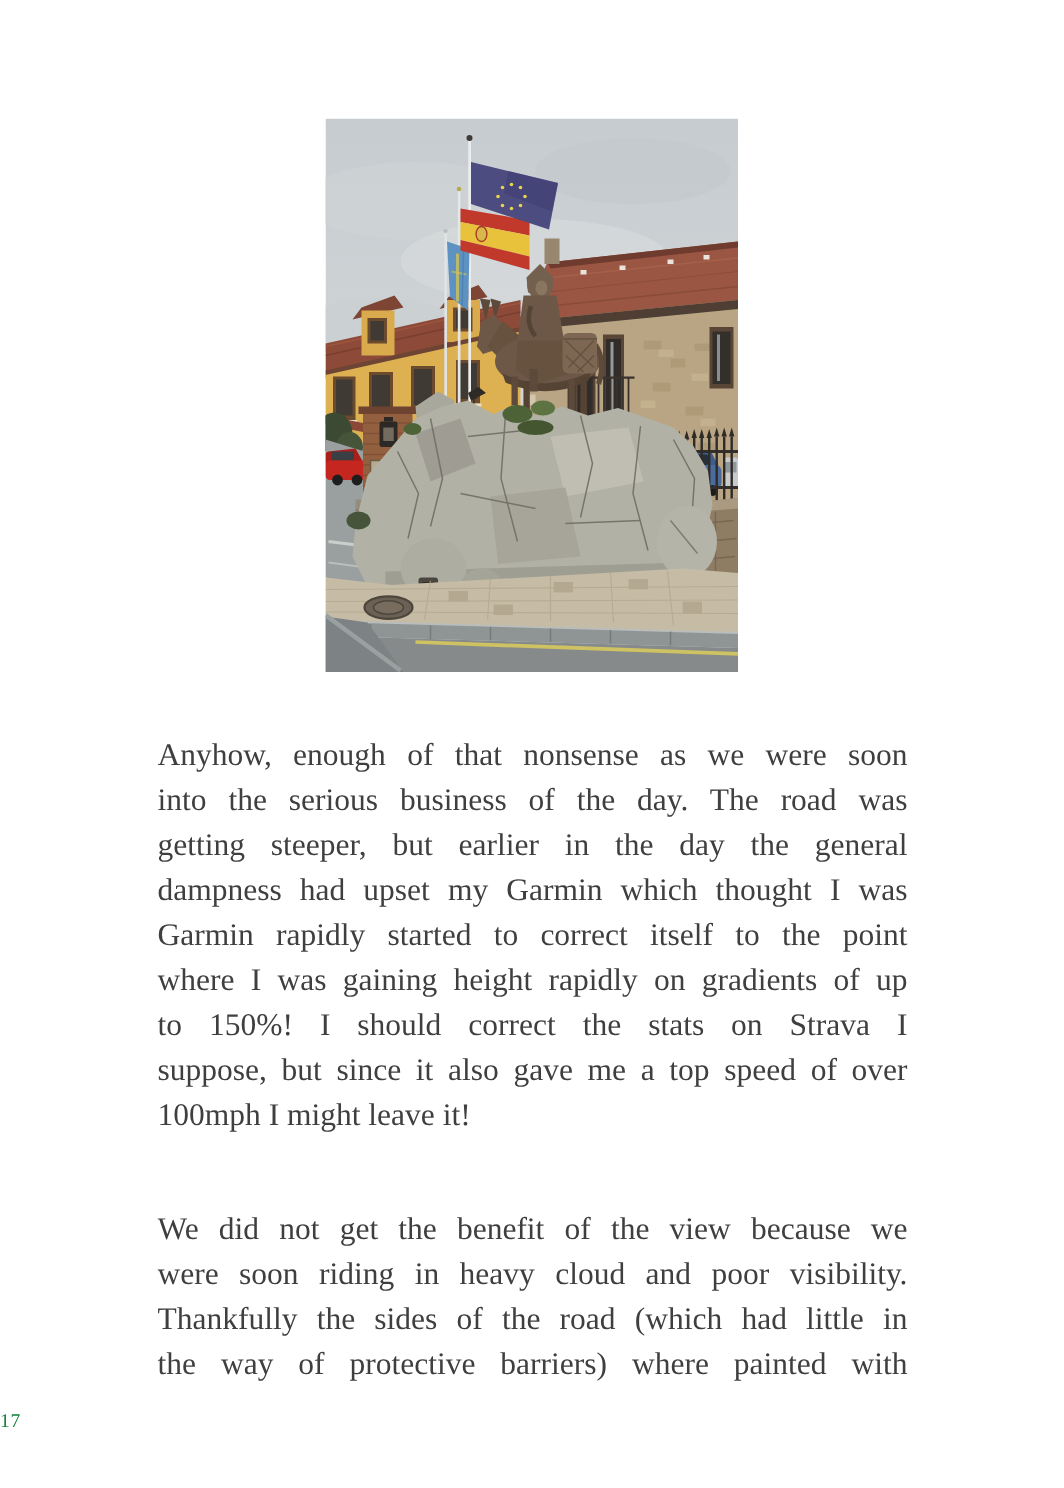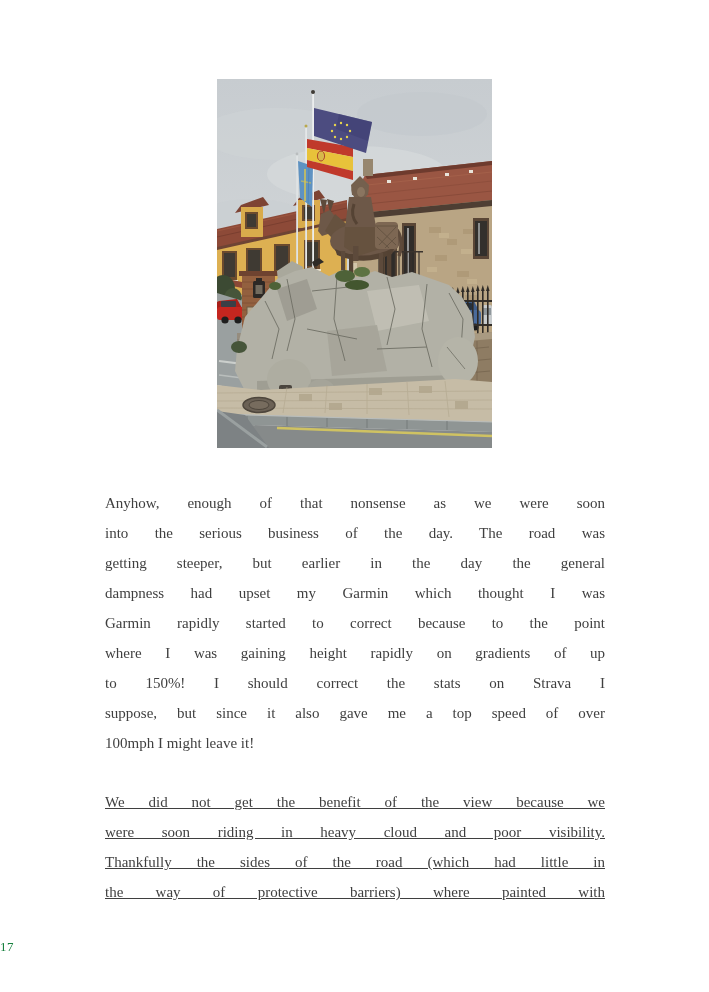--- a/index.html
+++ b/index.html
@@ -6,24 +6,24 @@
   body{
     width:709px;height:992px;background:#ffffff;position:relative;
     font-family:"Liberation Serif","DejaVu Serif",serif;overflow:hidden;
   }
   .photo-figure{
     position:absolute;left:217px;top:79px;width:275px;height:369px;margin:0;
   }
   .photo-figure svg{display:block;width:275px;height:369px;}
   .text-block{
     position:absolute;left:105px;width:500px;color:#3f3f3f;
-    font-size:15px;line-height:30px;
+    font-size:21px;line-height:30px;
   }
   .para1{top:488px;}
-  .para2{top:787px;text-decoration:underline;}
+  .para2{top:804px;}
   .tline{
     height:30px;text-align:justify;text-align-last:justify;
     -moz-text-align-last:justify;overflow:hidden;white-space:normal;
   }
   .tline.last-left{text-align-last:left;}
   .page-number{
     position:absolute;top:939px;left:0;width:709px;text-align:left;
     font-size:13px;color:#15803d;letter-spacing:0.5px;
   }
 </style>
@@ -380,21 +380,21 @@
     <line x1="0" y1="331" x2="50" y2="368" stroke="#9aa0a0" stroke-width="3"></line>
   </g>
 </svg>
 </figure>
 
 <div class="text-block para1">
   <div class="tline">Anyhow, enough of that nonsense as we were soon</div>
   <div class="tline">into the serious business of the day. The road was</div>
   <div class="tline">getting steeper, but earlier in the day the general</div>
   <div class="tline">dampness had upset my Garmin which thought I was</div>
-  <div class="tline">Garmin rapidly started to correct because to the point</div>
+  <div class="tline">Garmin rapidly started to correct itself to the point</div>
   <div class="tline">where I was gaining height rapidly on gradients of up</div>
   <div class="tline">to 150%! I should correct the stats on Strava I</div>
   <div class="tline">suppose, but since it also gave me a top speed of over</div>
   <div class="tline last-left">100mph I might leave it!</div>
 </div>
 
 <div class="text-block para2">
   <div class="tline">We did not get the benefit of the view because we</div>
   <div class="tline">were soon riding in heavy cloud and poor visibility.</div>
   <div class="tline">Thankfully the sides of the road (which had little in</div>

